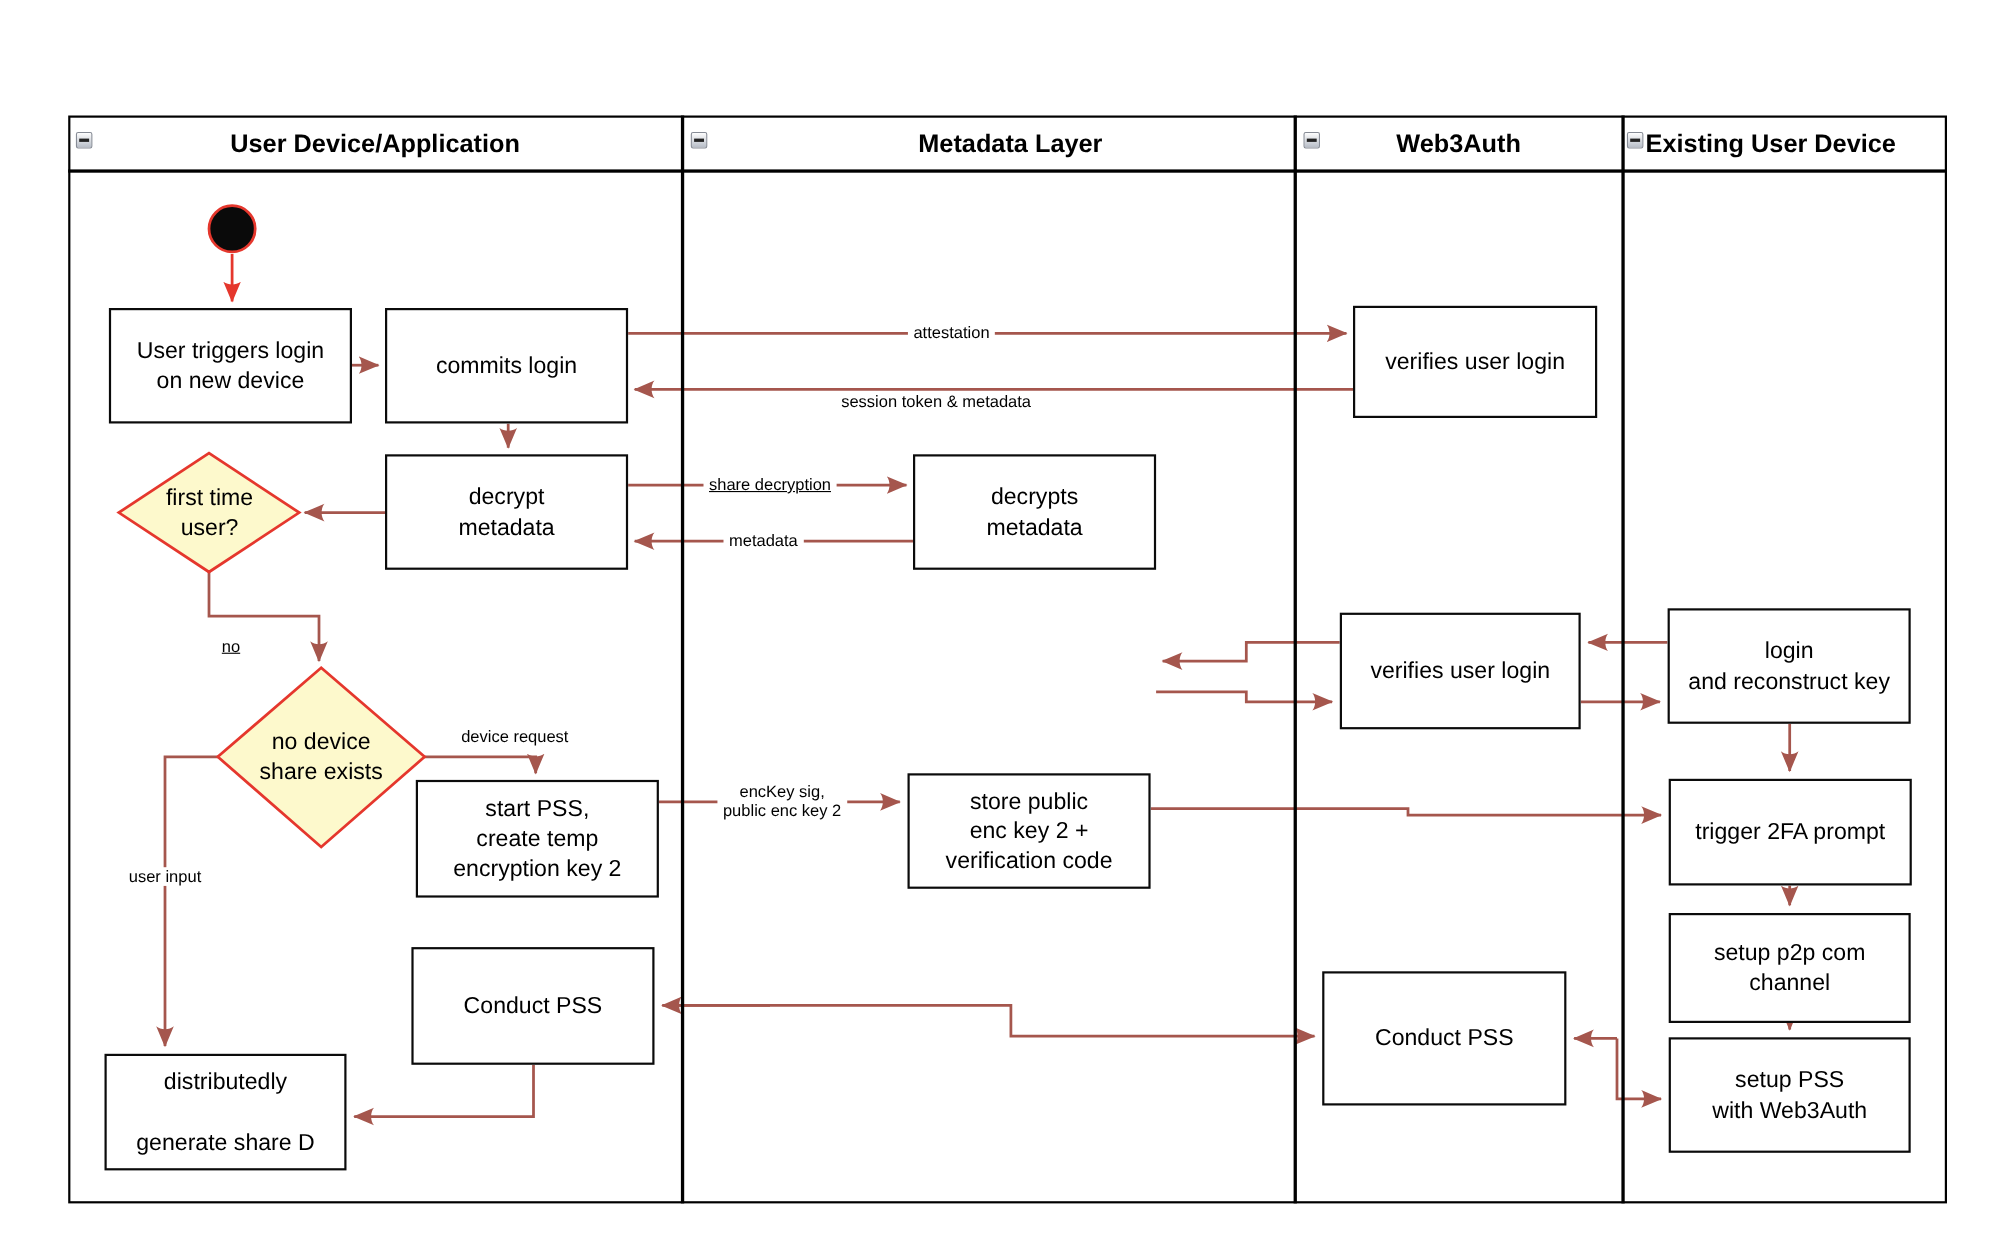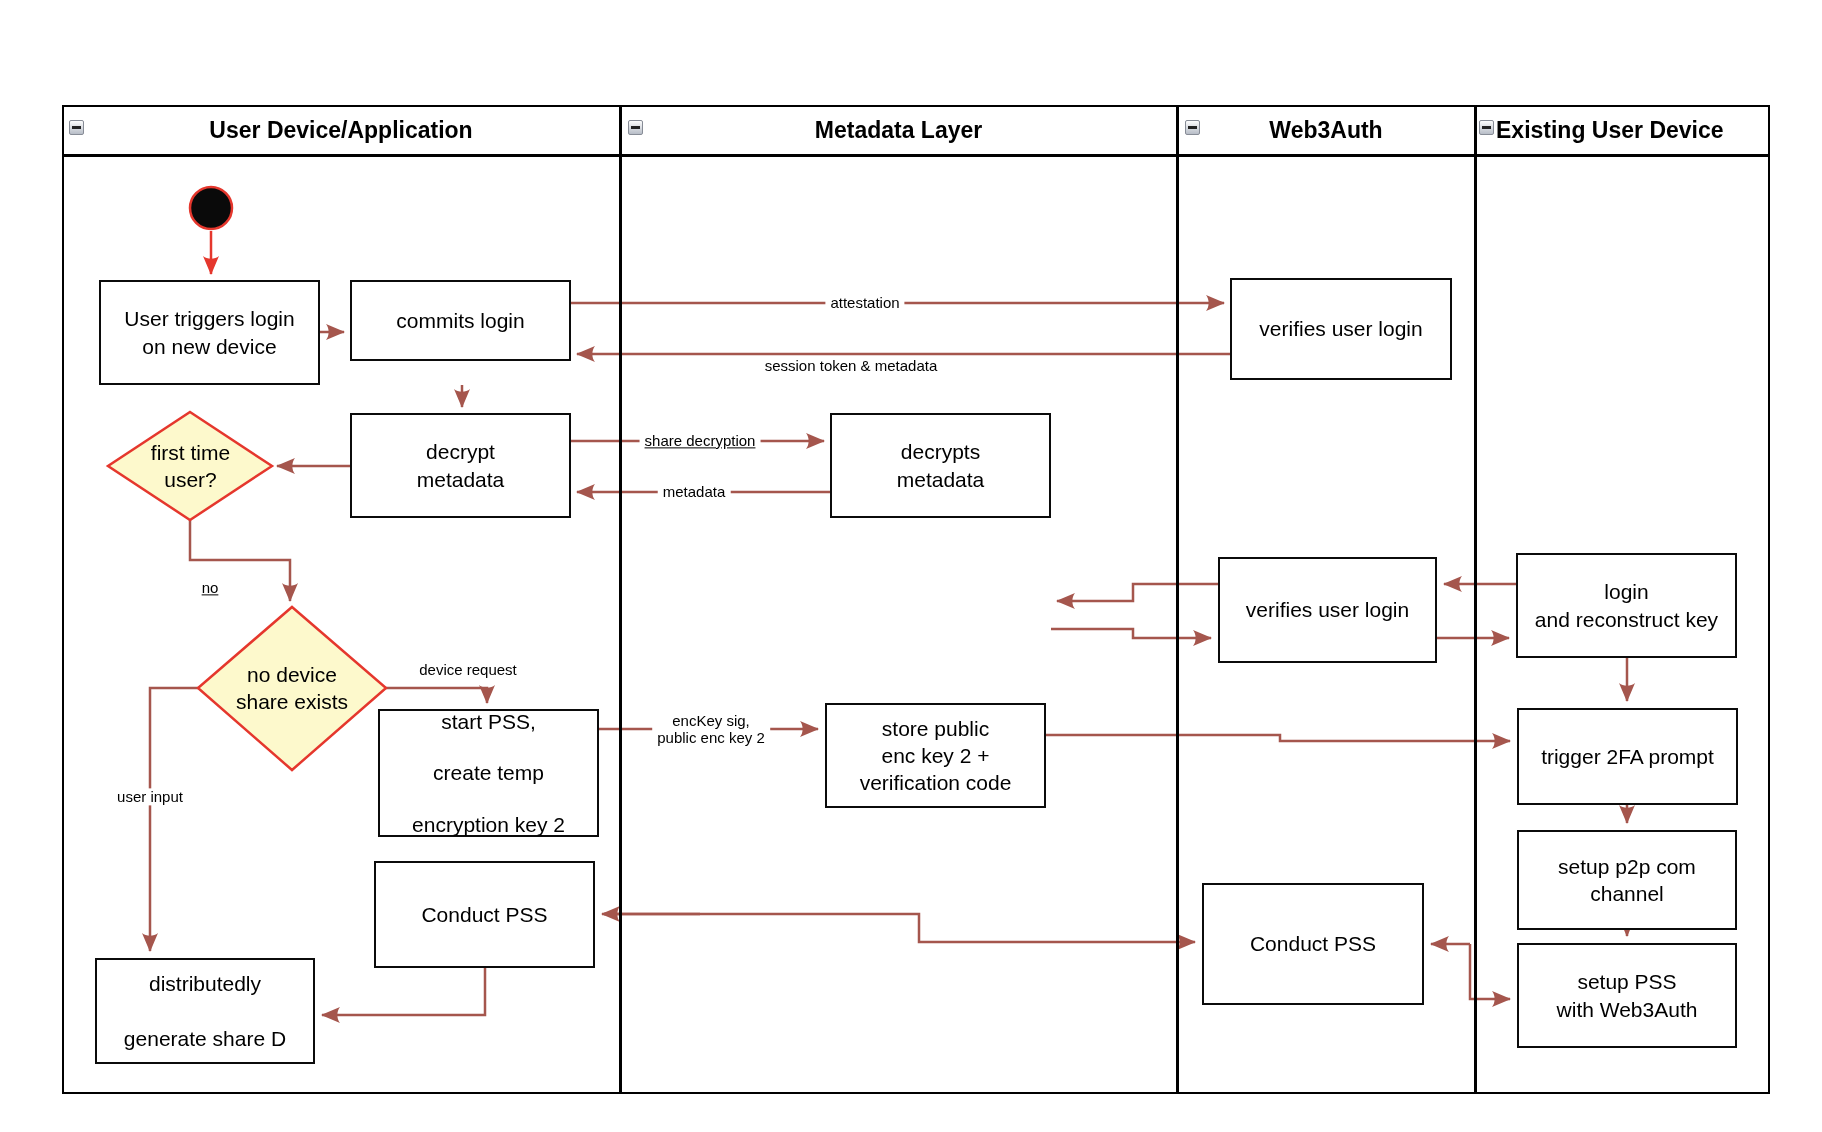--- a/index.html
+++ b/index.html
@@ -94,21 +94,21 @@
   <div class="vsep" style="left:1474px;"></div>
   <div class="hline"></div>
 
   <div class="lanehead centered" style="left:62px;width:558px;">
     <span class="lanetitle">User Device/Application</span>
   </div>
   <div class="minus" style="left:69px;">
       <i></i>
     </div>
 
-  <div class="lanehead centered" style="left:620px;width:557px;">
+  <div class="lanehead centered" style="left:620px;width:557px;padding-left:40px;">
     <span class="lanetitle">Metadata Layer</span>
   </div>
   <div class="minus" style="left:628px;">
       <i></i>
     </div>
 
   <div class="lanehead centered" style="left:1177px;width:298px;">
     <span class="lanetitle">Web3Auth</span>
   </div>
   <div class="minus" style="left:1185px;">
@@ -119,28 +119,28 @@
     <span class="lanetitle">Existing User Device</span>
   </div>
   <div class="minus" style="left:1479px;">
       <i></i>
     </div>
 
   <div class="node" style="left:99px;top:232px;width:221px;height:105px;">
     <span>User triggers login</span>
     <span>on new device</span>
   </div>
-  <div class="node" style="left:350px;top:232px;width:221px;height:81px;">
+  <div class="node" style="left:350px;top:232px;width:221px;height:105px;">
     <span>commits login</span>
   </div>
   <div class="node" style="left:350px;top:365px;width:221px;height:105px;">
     <span>decrypt</span>
     <span>metadata</span>
   </div>
-  <div class="node" style="left:378px;top:661px;width:221px;height:128px;gap:24px;">
+  <div class="node" style="left:378px;top:661px;width:221px;height:107px;">
     <span>start PSS,</span>
     <span>create temp</span>
     <span>encryption key 2</span>
   </div>
   <div class="node" style="left:374px;top:813px;width:221px;height:107px;">
     <span>Conduct PSS</span>
   </div>
   <div class="node" style="left:95px;top:910px;width:220px;height:106px;gap:28px;">
     <span>distributedly</span>
     <span>generate share D</span>

